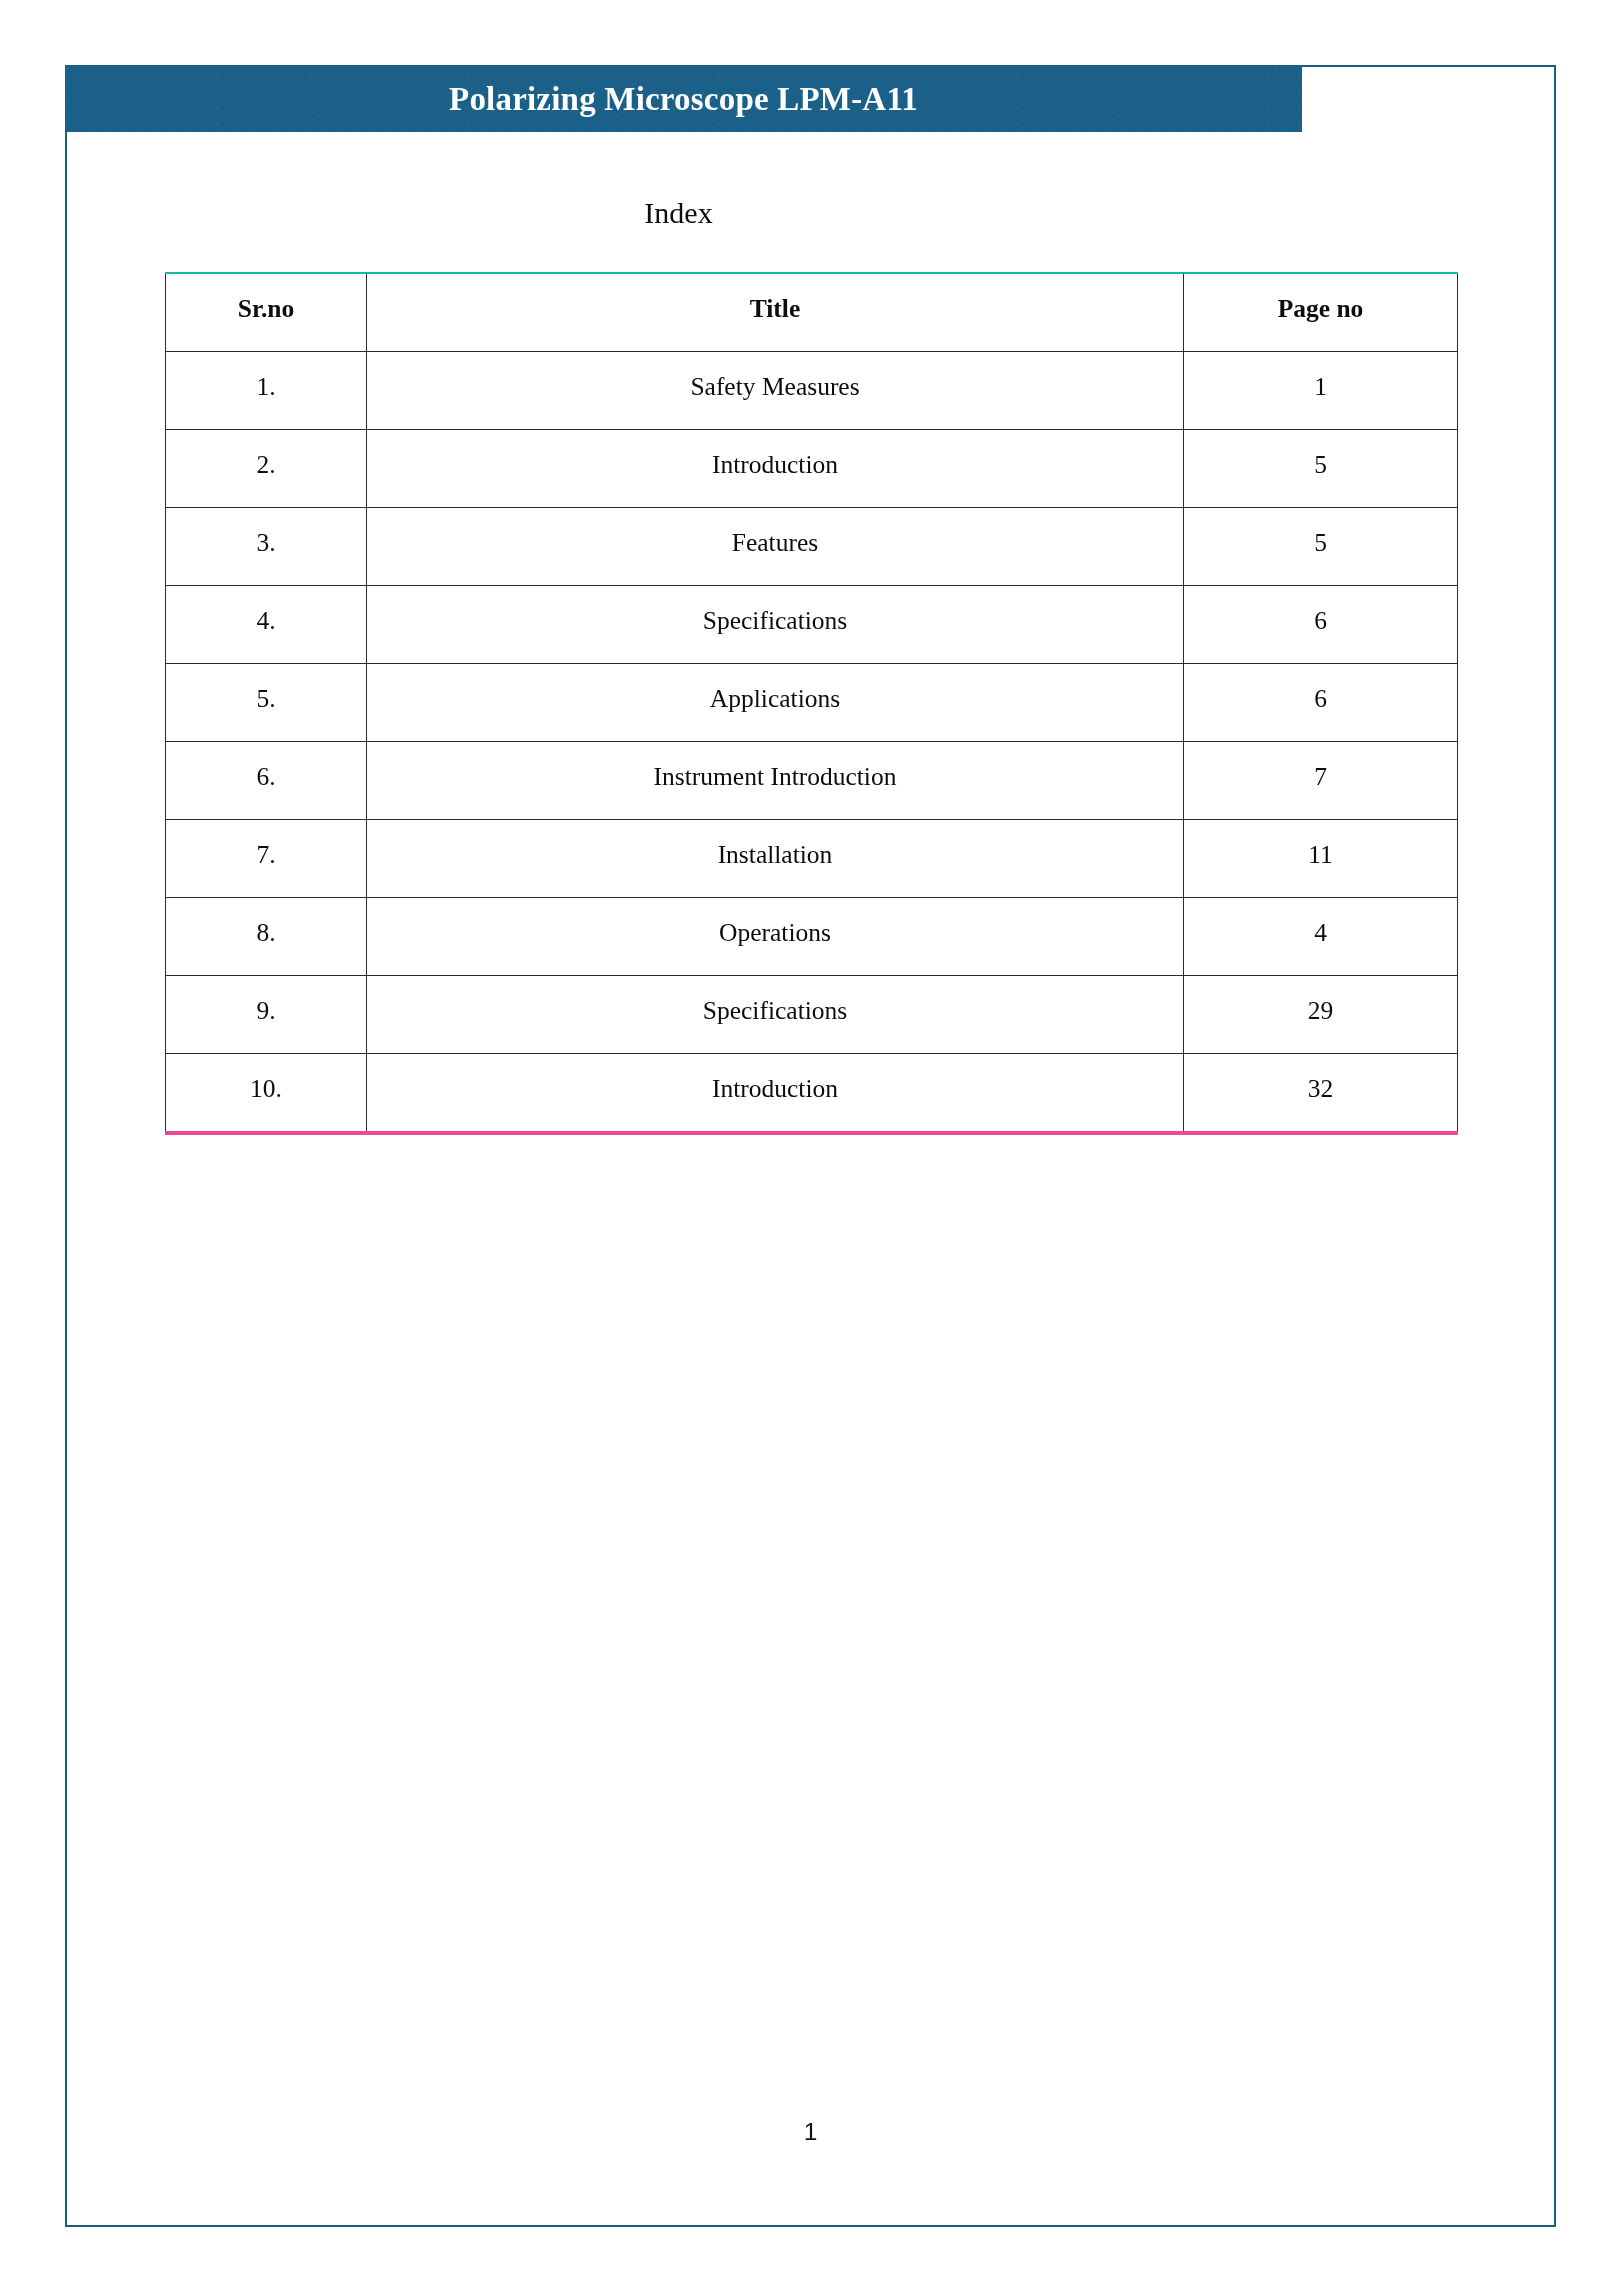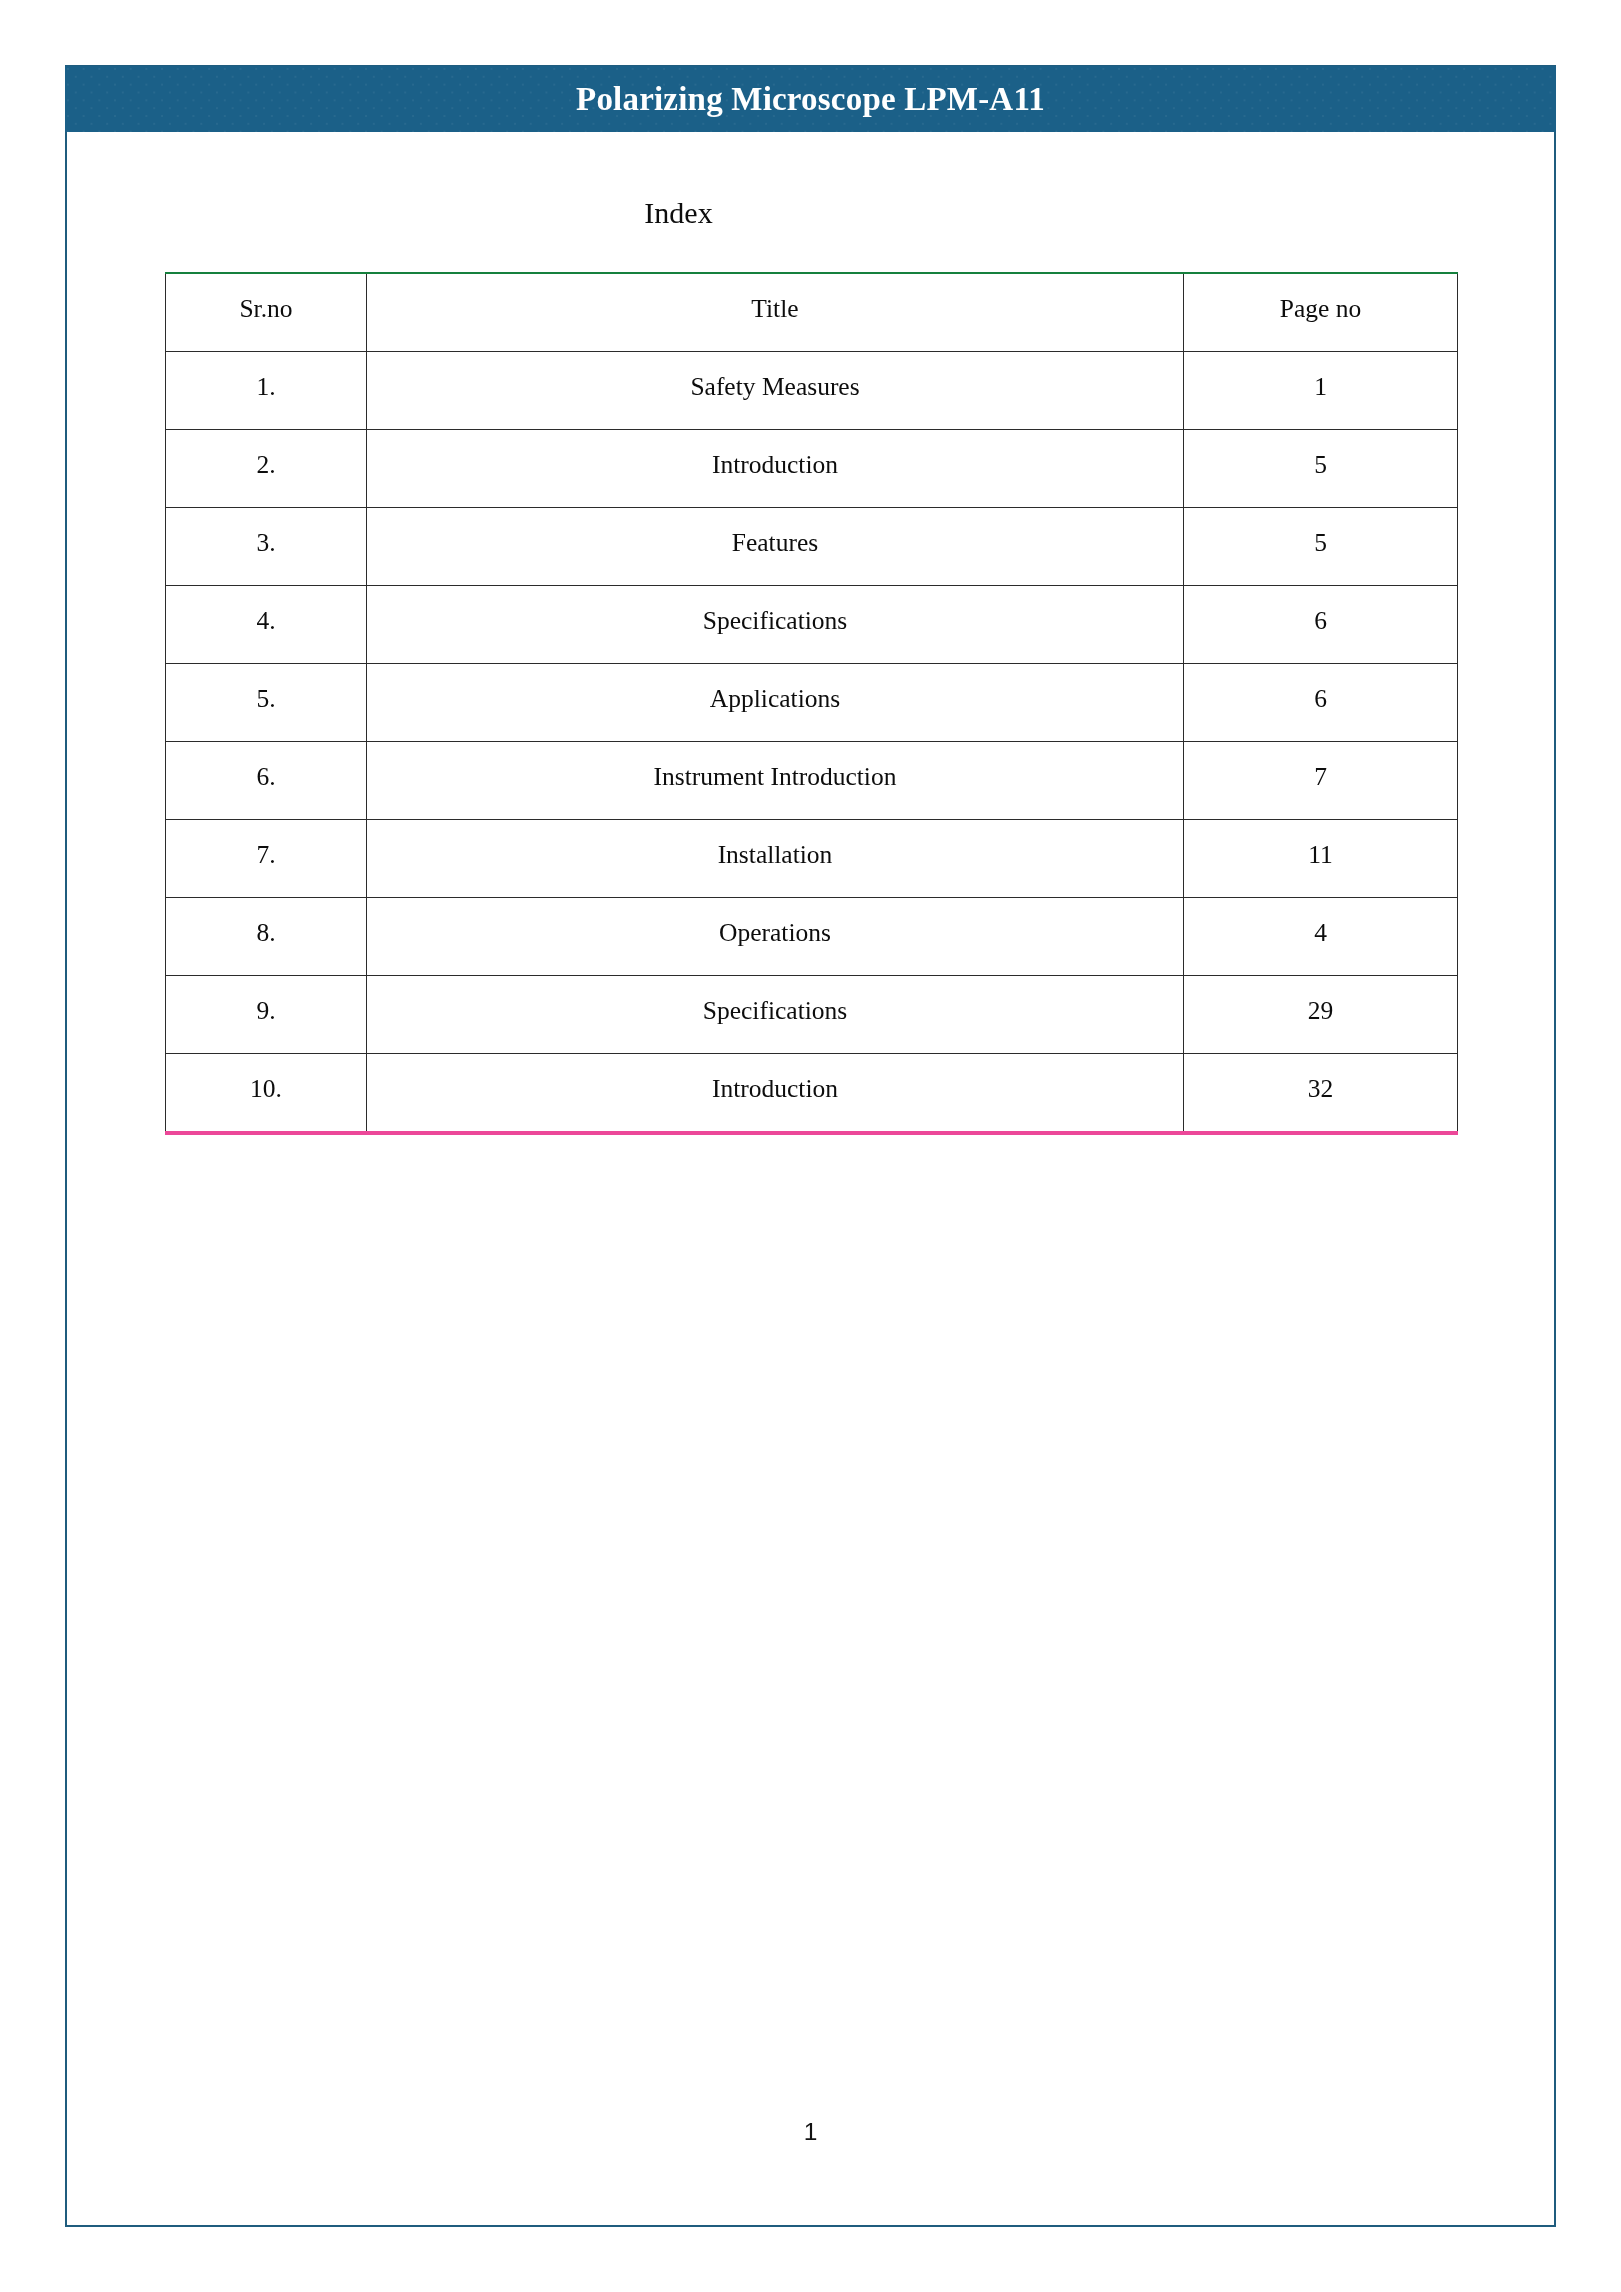--- a/index.html
+++ b/index.html
@@ -26,21 +26,21 @@
     border: 2px solid #1f5c7e;
     box-sizing: border-box;
     background: #ffffff;
   }
 
   
   #header-banner {
     position: absolute;
     left: 65px;
     top: 66px;
-    width: 1491px;
+    width: 1237px;
     height: 66px;
     box-sizing: border-box;
     background-color: #1b6088;
     background-image:
       radial-gradient(circle at 2.9px 2.9px, rgba(255,255,255,0.055) 1.1px, transparent 1.3px),
       radial-gradient(circle at 10.8px 10.8px, rgba(255,255,255,0.055) 1.1px, transparent 1.3px);
     background-size: 15.7px 15.7px, 15.7px 15.7px;
     display: flex;
     align-items: center;
     justify-content: center;
@@ -94,22 +94,22 @@
     border: 1px solid #2b2b2b;
     padding: 0;
     height: 77px;
     vertical-align: top;
     text-align: center;
     font-size: 25.5px;
     line-height: 1;
     font-weight: normal;
   }
   table#index-table thead th {
-    font-weight: normal;
-    border-top: 2px solid #15803d;
+    font-weight: bold;
+    border-top: 2px solid #14b8a6;
   }
   table#index-table th .cell-inner,
   table#index-table td .cell-inner {
     display: block;
     padding-top: 21.6px;
   }
   table#index-table tbody tr:last-child td {
     border-bottom: 4px solid #ec4899;
   }
 

